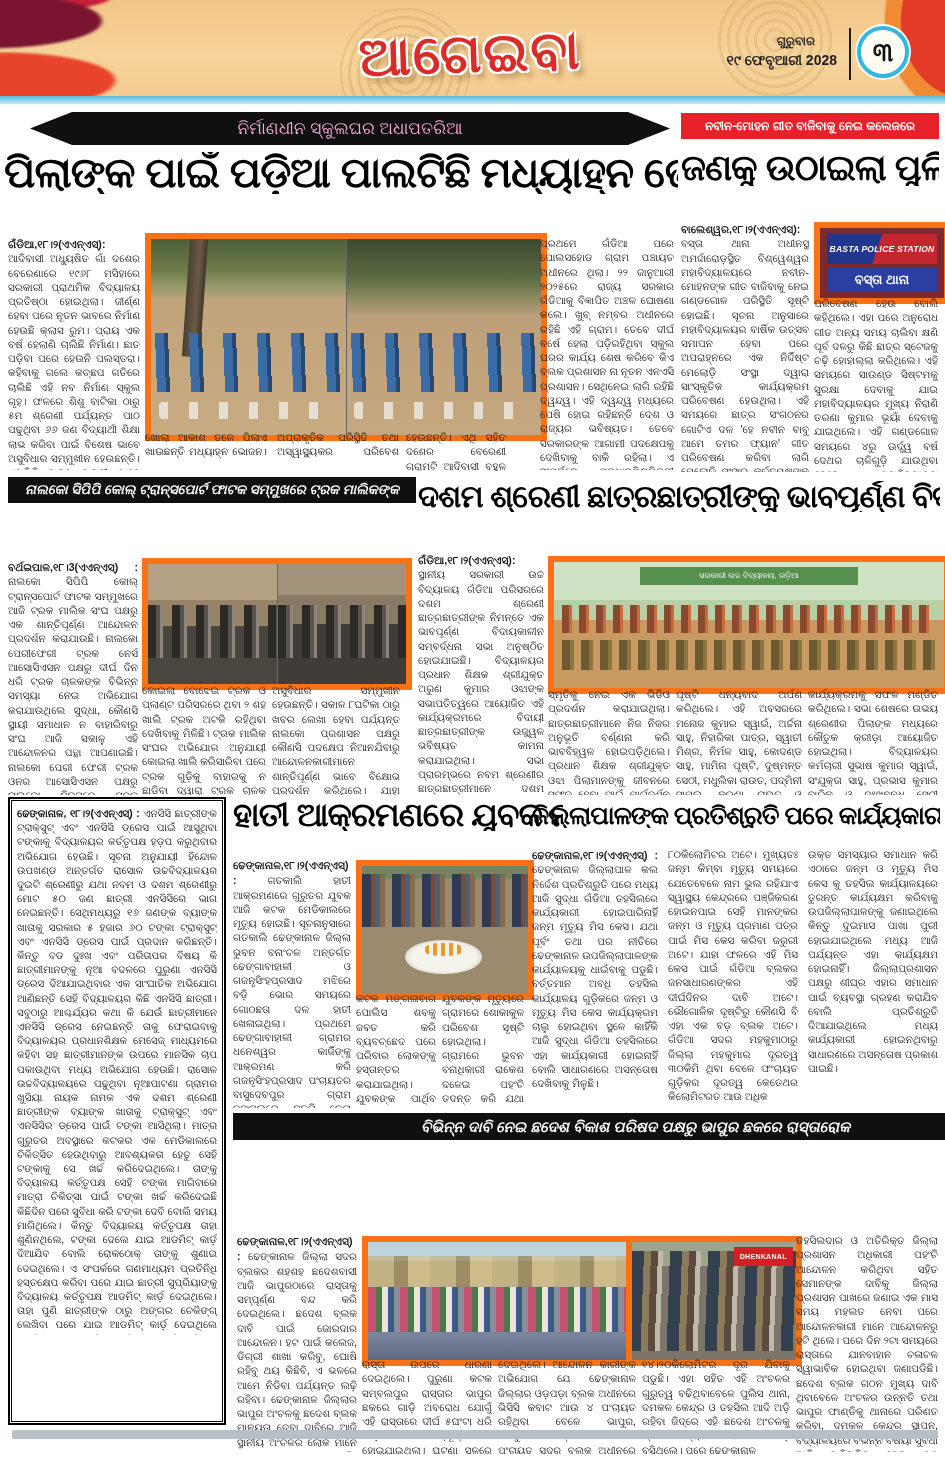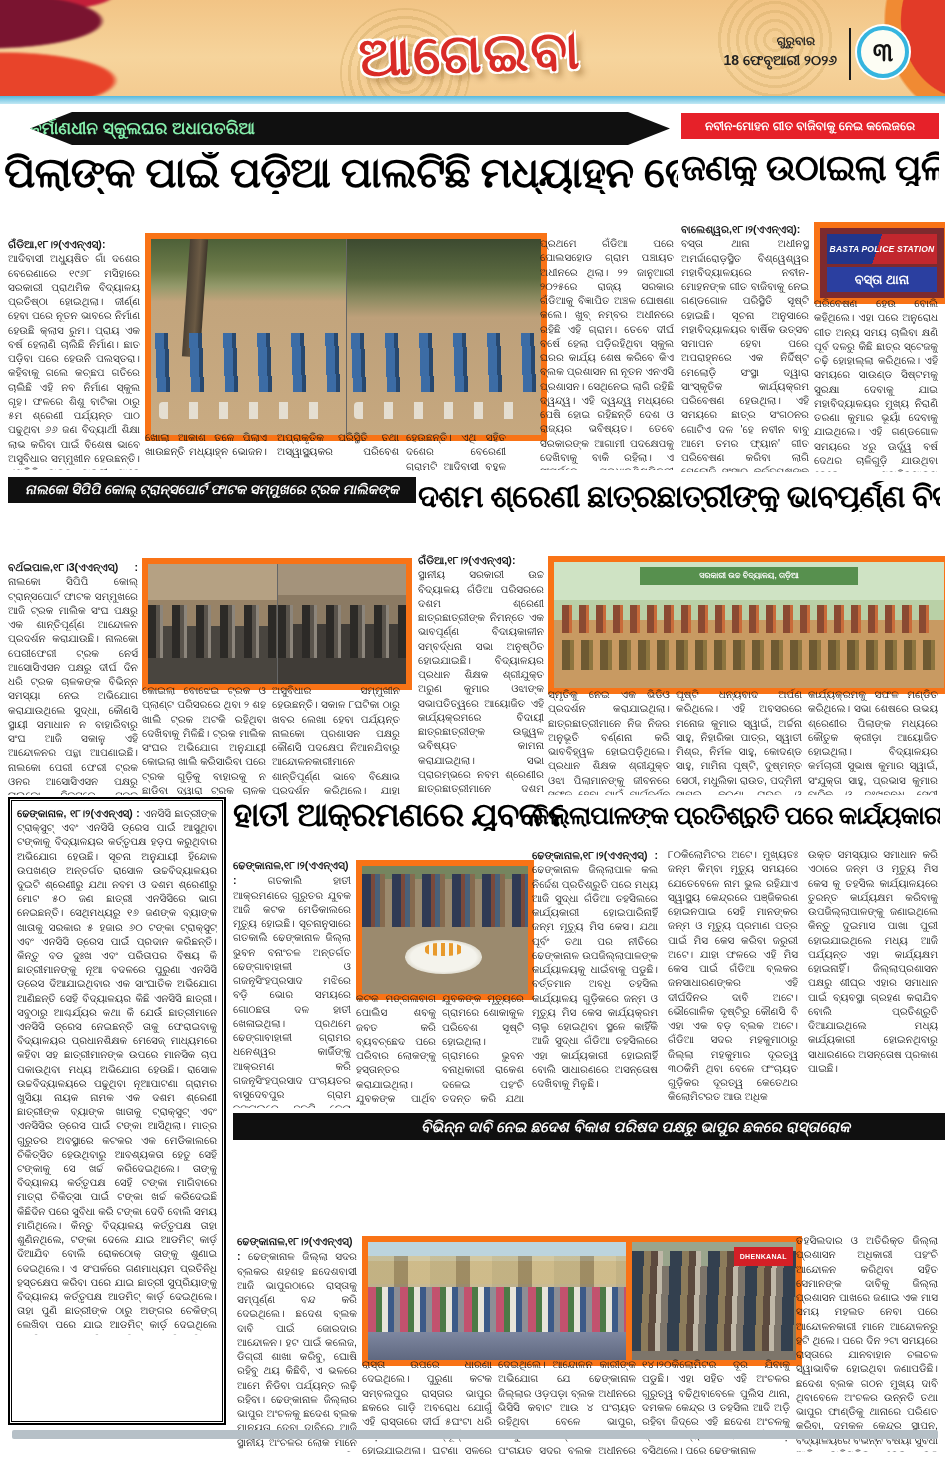--- a/index.html
+++ b/index.html
@@ -26,22 +26,22 @@
     text-shadow:-2px -2px 0 #fff,2px -2px 0 #fff,-2px 2px 0 #fff,2px 2px 0 #fff,5px 6px 6px rgba(110,60,0,.45);}
   #mast-day{position:absolute;right:130px;top:34px;width:90px;text-align:right;font-size:12px;font-weight:bold;color:#222;}
   #mast-date{position:absolute;right:108px;top:52px;width:140px;text-align:right;font-size:14px;font-weight:bold;color:#222;}
   #mast-divider{position:absolute;right:94px;top:28px;width:2px;height:52px;background:#1a1a1a;}
   #mast-circle{position:absolute;right:36px;top:26px;width:44px;height:44px;border-radius:50%;
     background:#fdfdf4;border:4px solid #36b5df;text-align:center;line-height:44px;
     font-size:26px;font-weight:bold;color:#111;box-shadow:0 0 0 2px #fff;}
   #mast-strip{position:absolute;left:0;top:96px;width:945px;height:8px;
     background:linear-gradient(180deg,#57b9dd,#c2e8f4);}
   
-  .kicker-diamond{position:absolute;background:#101010;color:#86efac;
-    font-weight:bold;clip-path:polygon(0 50%,42px 0,calc(100% - 42px) 0,100% 50%,calc(100% - 42px) 100%,42px 100%);}
+  .kicker-diamond{position:absolute;background:#101010;color:#f9a8d4;text-align:center;
+    font-weight:normal;clip-path:polygon(0 50%,42px 0,calc(100% - 42px) 0,100% 50%,calc(100% - 42px) 100%,42px 100%);}
   .kicker-bar{position:absolute;background:#101010;color:#fff;text-align:center;font-weight:bold;font-style:italic;}
   .kicker-red{position:absolute;background:#e62129;color:#fff;text-align:center;font-weight:bold;}
   .headline{position:absolute;font-weight:bold;color:#000;white-space:nowrap;overflow:hidden;letter-spacing:-1px;}
   .bodycol{position:absolute;font-size:10.4px;line-height:1.37;text-align:justify;overflow:hidden;color:#1a1a1a;}
   .bodycol b{font-size:10.6px;}
   .caption{position:absolute;font-size:10.4px;line-height:1.35;text-align:justify;overflow:hidden;color:#111;}
   .photo{position:absolute;border:6px solid #f97316;overflow:hidden;}
   
   #photo-school{left:145px;top:233px;width:390px;height:196px;display:flex;}
   .school-half{position:relative;width:50%;height:100%;
@@ -65,21 +65,21 @@
   .coal-half{position:relative;width:50%;height:100%;
     background:linear-gradient(180deg,#b5a183 0 30%,#988367 30% 52%,#49453f 52% 100%);}
   .coal-half+.coal-half{border-left:1px solid #666;
     background:linear-gradient(180deg,#a4937b 0 26%,#8b7a63 26% 50%,#403c37 50% 100%);}
   .men-row{position:absolute;left:0;top:34%;width:100%;height:44%;
     background:repeating-linear-gradient(90deg,#2c2a27 0 8px,#5a544c 8px 12px,#8c857b 12px 15px,transparent 15px 24px);
     filter:blur(.4px);}
   #photo-farewell{left:548px;top:556px;width:390px;height:126px;
     background:linear-gradient(180deg,#cfe3c4 0 30%,#b9d0a6 30% 46%,#c89a62 46% 100%);}
   .farewell-sign{position:absolute;left:22%;top:4%;width:56%;height:14%;background:#57904e;
-    display:flex;align-items:center;justify-content:center;color:#fff;font-size:8px;font-weight:bold;white-space:nowrap;overflow:hidden;}
+    display:flex;align-items:center;justify-content:center;color:#fff;font-size:8px;font-weight:normal;white-space:nowrap;overflow:hidden;}
   .students-back{position:absolute;left:2%;top:34%;width:96%;height:22%;
     background:repeating-linear-gradient(90deg,#8a4a32 0 7px,#c96b3a 7px 10px,transparent 10px 17px);filter:blur(.4px);}
   .students-front{position:absolute;left:2%;top:62%;width:96%;height:24%;
     background:repeating-linear-gradient(90deg,#6e5a32 0 8px,#8d753f 8px 12px,transparent 12px 19px);filter:blur(.4px);}
   #photo-elephant{left:356px;top:860px;width:166px;height:128px;
     background:linear-gradient(180deg,#75855f 0 10%,#9b8a6e 10% 100%);}
   .crowd-band{position:absolute;left:0;top:6%;width:100%;height:42%;
     background:repeating-linear-gradient(90deg,#2f3a55 0 9px,#7a4a3c 9px 13px,#49617a 13px 18px,#866a4e 18px 23px,transparent 23px 30px);
     filter:blur(.4px);}
   .shroud{position:absolute;left:26%;top:58%;width:46%;height:26%;border-radius:50%;
@@ -113,21 +113,21 @@
 
 <div id="page">
 
   <div id="masthead">
     <div class="mast-wave-left"></div>
     <div class="mast-wave-right"></div>
     <div class="mast-mandala" id="mandala-l"></div>
     <div class="mast-mandala" id="mandala-r"></div>
     <div id="mast-title">ଆଗେଇବା</div>
     <div id="mast-day">ଗୁରୁବାର</div>
-    <div id="mast-date">18 ଫେବୃଆରୀ ୨୦୨୬</div>
+    <div id="mast-date">୧୯ ଫେବୃଆରୀ 2028</div>
     <div id="mast-divider"></div>
     <div id="mast-circle">୩</div>
     <div id="mast-strip"></div>
   </div>
 
   <div class="kicker-diamond" style="left:30px;top:112px;width:640px;height:33px;line-height:33px;font-size:17px;">ନିର୍ମାଣଧୀନ ସ୍କୁଲଘର ଅଧାପତରିଆ</div>
   <div class="headline" style="left:4px;top:152px;width:674px;font-size:42px;line-height:1.0;">ପିଲାଙ୍କ ପାଇଁ ପଡ଼ିଆ ପାଲଟିଛି ମଧ୍ୟାହ୍ନ ଭୋଜନ ସ୍ଥାନ</div>
   <div class="bodycol" style="left:8px;top:237px;width:132px;height:233px;">
     <b>ଗଁଡିଆ,୧୮।୨(ଏଏନ୍‌ଏସ୍):</b>
     <span>ଆଦିବାସୀ ଅଧ୍ୟୁଷିତ ଗାଁ ଦଶେର ବେରେଣାରେ ୧୯୬୮ ମସିହାରେ ସରକାରୀ ପ୍ରାଥମିକ ବିଦ୍ୟାଳୟ ପ୍ରତିଷ୍ଠା ହୋଇଥିଲା। ଜୀର୍ଣ୍ଣ ହେବା ପରେ ନୂତନ ଭାବରେ ନିର୍ମାଣ ହେଉଛି କ୍ଲାସ ରୁମ। ପ୍ରାୟ ଏକ ବର୍ଷ ହେଲାଣି ଚାଲିଛି ନିର୍ମାଣ। ଛାତ ପଡ଼ିବା ପରେ ହେଉନି ପଲସ୍ତରା। କହିବାକୁ ଗଲେ କଚ୍ଛପ ଗତିରେ ଚାଲିଛି ଏହି ନବ ନିର୍ମାଣ ସ୍କୁଲ ଗୃହ। ଫଳରେ ଶିଶୁ ବାଟିକା ଠାରୁ ୫ମ ଶ୍ରେଣୀ ପର୍ଯ୍ୟନ୍ତ ପାଠ ପଢୁଥିବା ୬୬ ଜଣ ବିଦ୍ୟାର୍ଥୀ ଶିକ୍ଷା ଲାଭ କରିବା ପାଇଁ ବିଶେଷ ଭାବେ ଅସୁବିଧାର ସମ୍ମୁଖୀନ ହେଉଛନ୍ତି। ଏପରିକି ଛାତ୍ର ଛାତ୍ରୀ ମାନେ ମଧ୍ୟାହ୍ନ ଭୋଜନ ନିମନ୍ତେ ହେଉଛନ୍ତି ହଇରାଣ। ଖାଇବା ପାଇଁ ନାହିଁ ବାରଣ୍ଡା କି ପଢ଼ିବା ପାଇଁ ନାହିଁ ଶ୍ରେଣୀ ଗୃହ। ବାଧ୍ୟ ହୋଇ</span>

